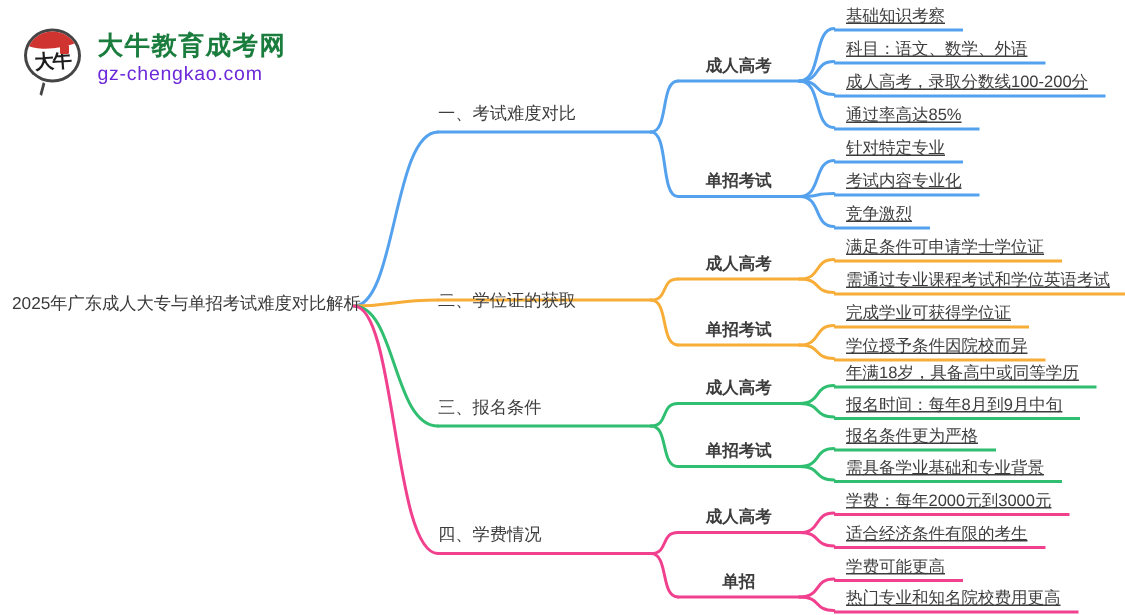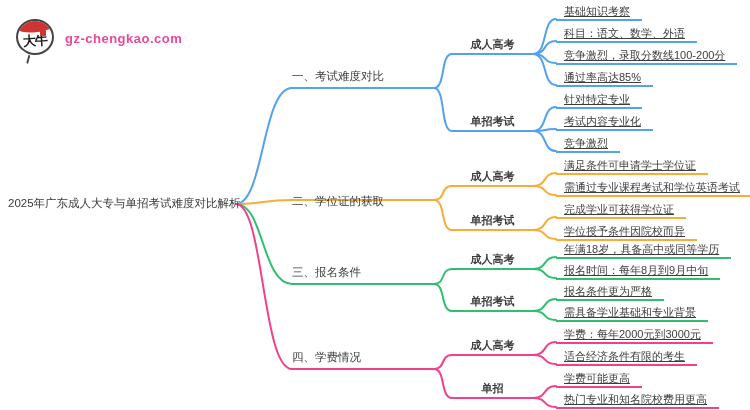--- a/index.html
+++ b/index.html
@@ -14,21 +14,21 @@
         border:2px solid #454545;border-radius:50%;overflow:hidden;box-sizing:border-box;}
   .badge-cap{position:absolute;left:-2px;top:-3px;width:42px;height:14px;background:#cf3430;
         border-radius:0 0 55% 45%;transform:rotate(-6deg);}
   .badge-text{position:absolute;left:0;top:11px;width:100%;text-align:center;
         font-size:13px;font-weight:bold;color:#1c1c1c;letter-spacing:-1px;
         font-family:"DejaVu Serif","Liberation Serif",serif;transform:rotate(-4deg);}
   .badge-seal{position:absolute;right:6px;top:9px;width:6px;height:6px;background:#cf3430;border-radius:1px;}
   .badge-tail{position:absolute;left:4px;bottom:-2px;width:8px;height:8px;background:#fff;
         border-right:2px solid #454545;transform:rotate(35deg) skewX(20deg);}
   .logo-title{font-size:17px;line-height:20px;font-weight:bold;color:#1a7d3e;letter-spacing:1px;}
-  .logo-domain{font-size:13px;line-height:15px;font-weight:bold;color:#ec4899;letter-spacing:.5px;}
+  .logo-domain{font-size:13px;line-height:15px;font-weight:normal;color:#6d28d9;letter-spacing:.5px;}
 
   
   .node{position:absolute;white-space:nowrap;}
   .root-title{left:8px;top:196px;height:15px;line-height:15px;font-size:11.5px;color:#3a3a3a;}
   .branch-label{left:292px;width:142px;height:19px;line-height:19px;text-align:left;font-size:11.5px;}
   .sub-label{left:452px;width:81px;height:17px;line-height:17px;text-align:center;font-size:11px;font-weight:bold;}
   .leaf{left:556px;height:16px;line-height:16px;font-size:11px;
         padding:0 12px 0 8px;border-bottom:2px solid #000000;text-decoration:underline;}
 </style>
 </head>
@@ -84,32 +84,33 @@
   <div class="logo">
     <div class="logo-badge">
       <div class="badge-bubble">
         <div class="badge-cap"></div>
         <span class="badge-text">大牛</span>
         <div class="badge-seal"></div>
       </div>
       <div class="badge-tail"></div>
     </div>
     <div class="logo-text">
+      <div class="logo-title">大牛教育成考网</div>
       <div class="logo-domain">gz-chengkao.com</div>
     </div>
   </div>
 
   <div class="node root-title">2025年广东成人大专与单招考试难度对比解析</div>
 
   <div id="nodes">
       <div class="node branch-label" style="top: 67px;">一、考试难度对比</div>
       <div class="node sub-label" style="top: 36px;">成人高考</div>
       <div class="node leaf" style="top: 3px; border-bottom-color: rgb(84, 161, 238);">基础知识考察</div>
       <div class="node leaf" style="top: 25px; border-bottom-color: rgb(84, 161, 238);">科目：语文、数学、外语</div>
-      <div class="node leaf" style="top: 47px; border-bottom-color: rgb(84, 161, 238);">竞争激烈，录取分数线100-200分</div>
+      <div class="node leaf" style="top: 47px; border-bottom-color: rgb(84, 161, 238);">成人高考，录取分数线100-200分</div>
       <div class="node leaf" style="top: 69px; border-bottom-color: rgb(84, 161, 238);">通过率高达85%</div>
       <div class="node sub-label" style="top: 113px;">单招考试</div>
       <div class="node leaf" style="top: 91px; border-bottom-color: rgb(84, 161, 238);">针对特定专业</div>
       <div class="node leaf" style="top: 113px; border-bottom-color: rgb(84, 161, 238);">考试内容专业化</div>
       <div class="node leaf" style="top: 135px; border-bottom-color: rgb(84, 161, 238);">竞争激烈</div>
       <div class="node branch-label" style="top: 179px; margin-top: 13px;">二、学位证的获取</div>
       <div class="node sub-label" style="top: 168px;">成人高考</div>
       <div class="node leaf" style="top: 157px; border-bottom-color: rgb(247, 173, 56);">满足条件可申请学士学位证</div>
       <div class="node leaf" style="top: 179px; border-bottom-color: rgb(247, 173, 56);">需通过专业课程考试和学位英语考试</div>
       <div class="node sub-label" style="top: 212px;">单招考试</div>

